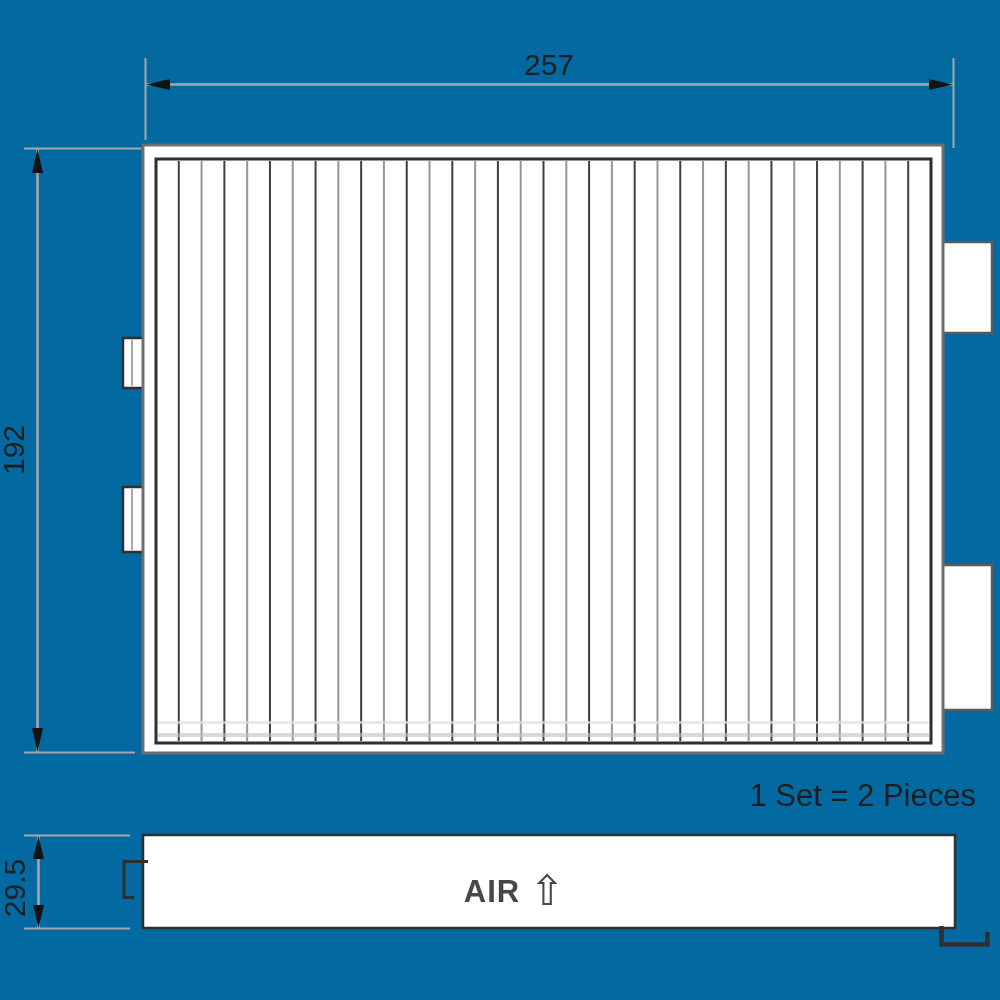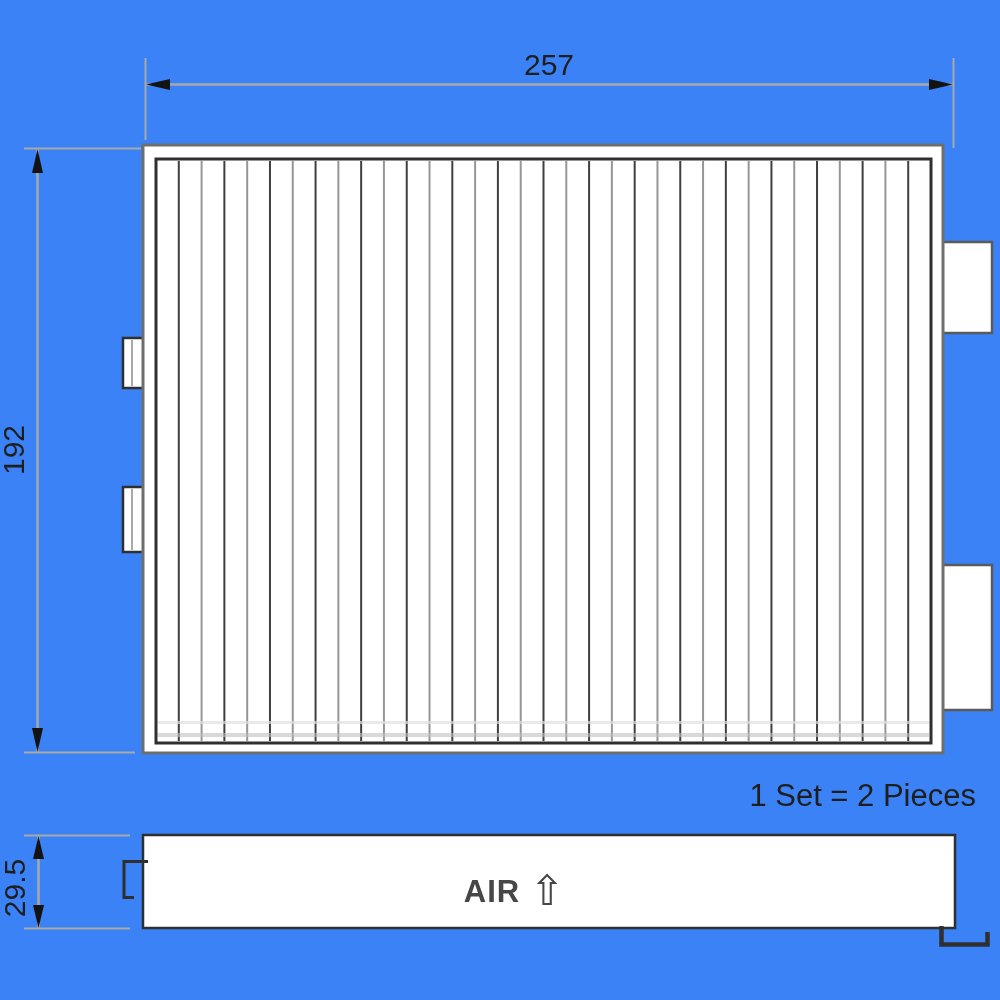--- a/index.html
+++ b/index.html
@@ -1,16 +1,16 @@
 <!DOCTYPE html>
 <html style="--line-dark: #2f2f2f; --line-mid: #5a5a5a; --line-frame: #6e6e6e; --line-grey: #8c8c8c; --dim-line: #a8a8a8; --arrow: #131313; --text: #1e1e1e;"><head>
 <meta charset="utf-8">
 <style>
   html,body{margin:0;padding:0;background:#ffffff;}
-  .canvas{position:relative;width:1000px;height:1000px;background:#3b82f6;overflow:hidden;}
+  .canvas{position:relative;width:1000px;height:1000px;background:#0369a1;overflow:hidden;}
   svg{position:absolute;left:0;top:0;}
   .txt{fill:var(--text,#222);font-family:"Liberation Sans","DejaVu Sans",sans-serif;}
   .dim-label{font-size:30px;}
   .note-label{font-size:31px;}
   .air-label{font-size:31px;font-weight:700;fill:#474747;letter-spacing:1px;}
   .air-arrow{font-size:42px;font-weight:400;fill:#474747;}
   .ln-dark{stroke:var(--line-dark,#2f2f2f);}
   .ln-mid{stroke:var(--line-mid,#5a5a5a);}
   .ln-frame{stroke:var(--line-frame,#6e6e6e);}
   .ln-grey{stroke:var(--line-grey,#8c8c8c);}

